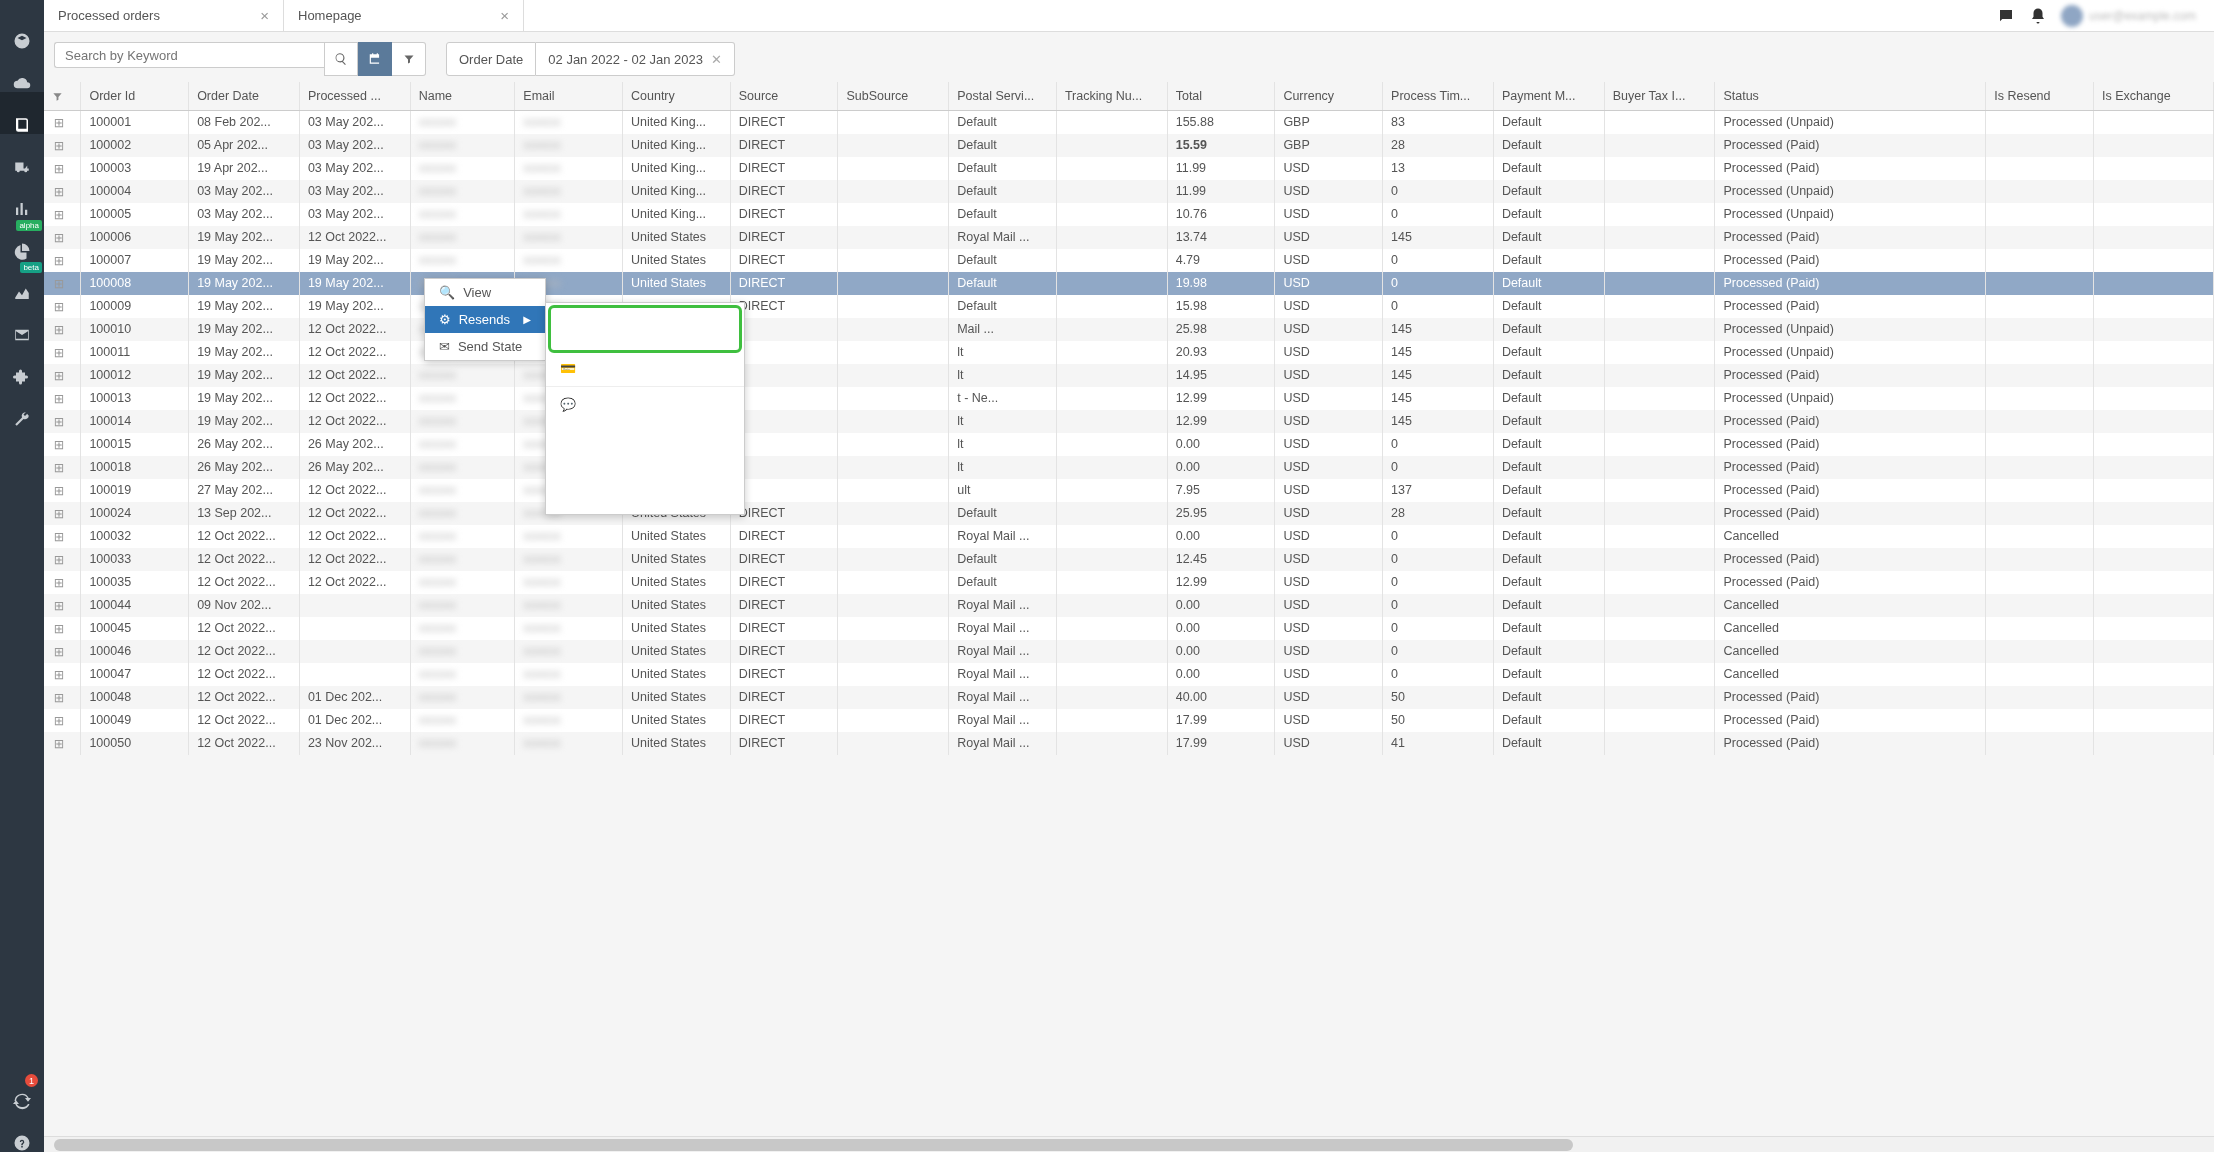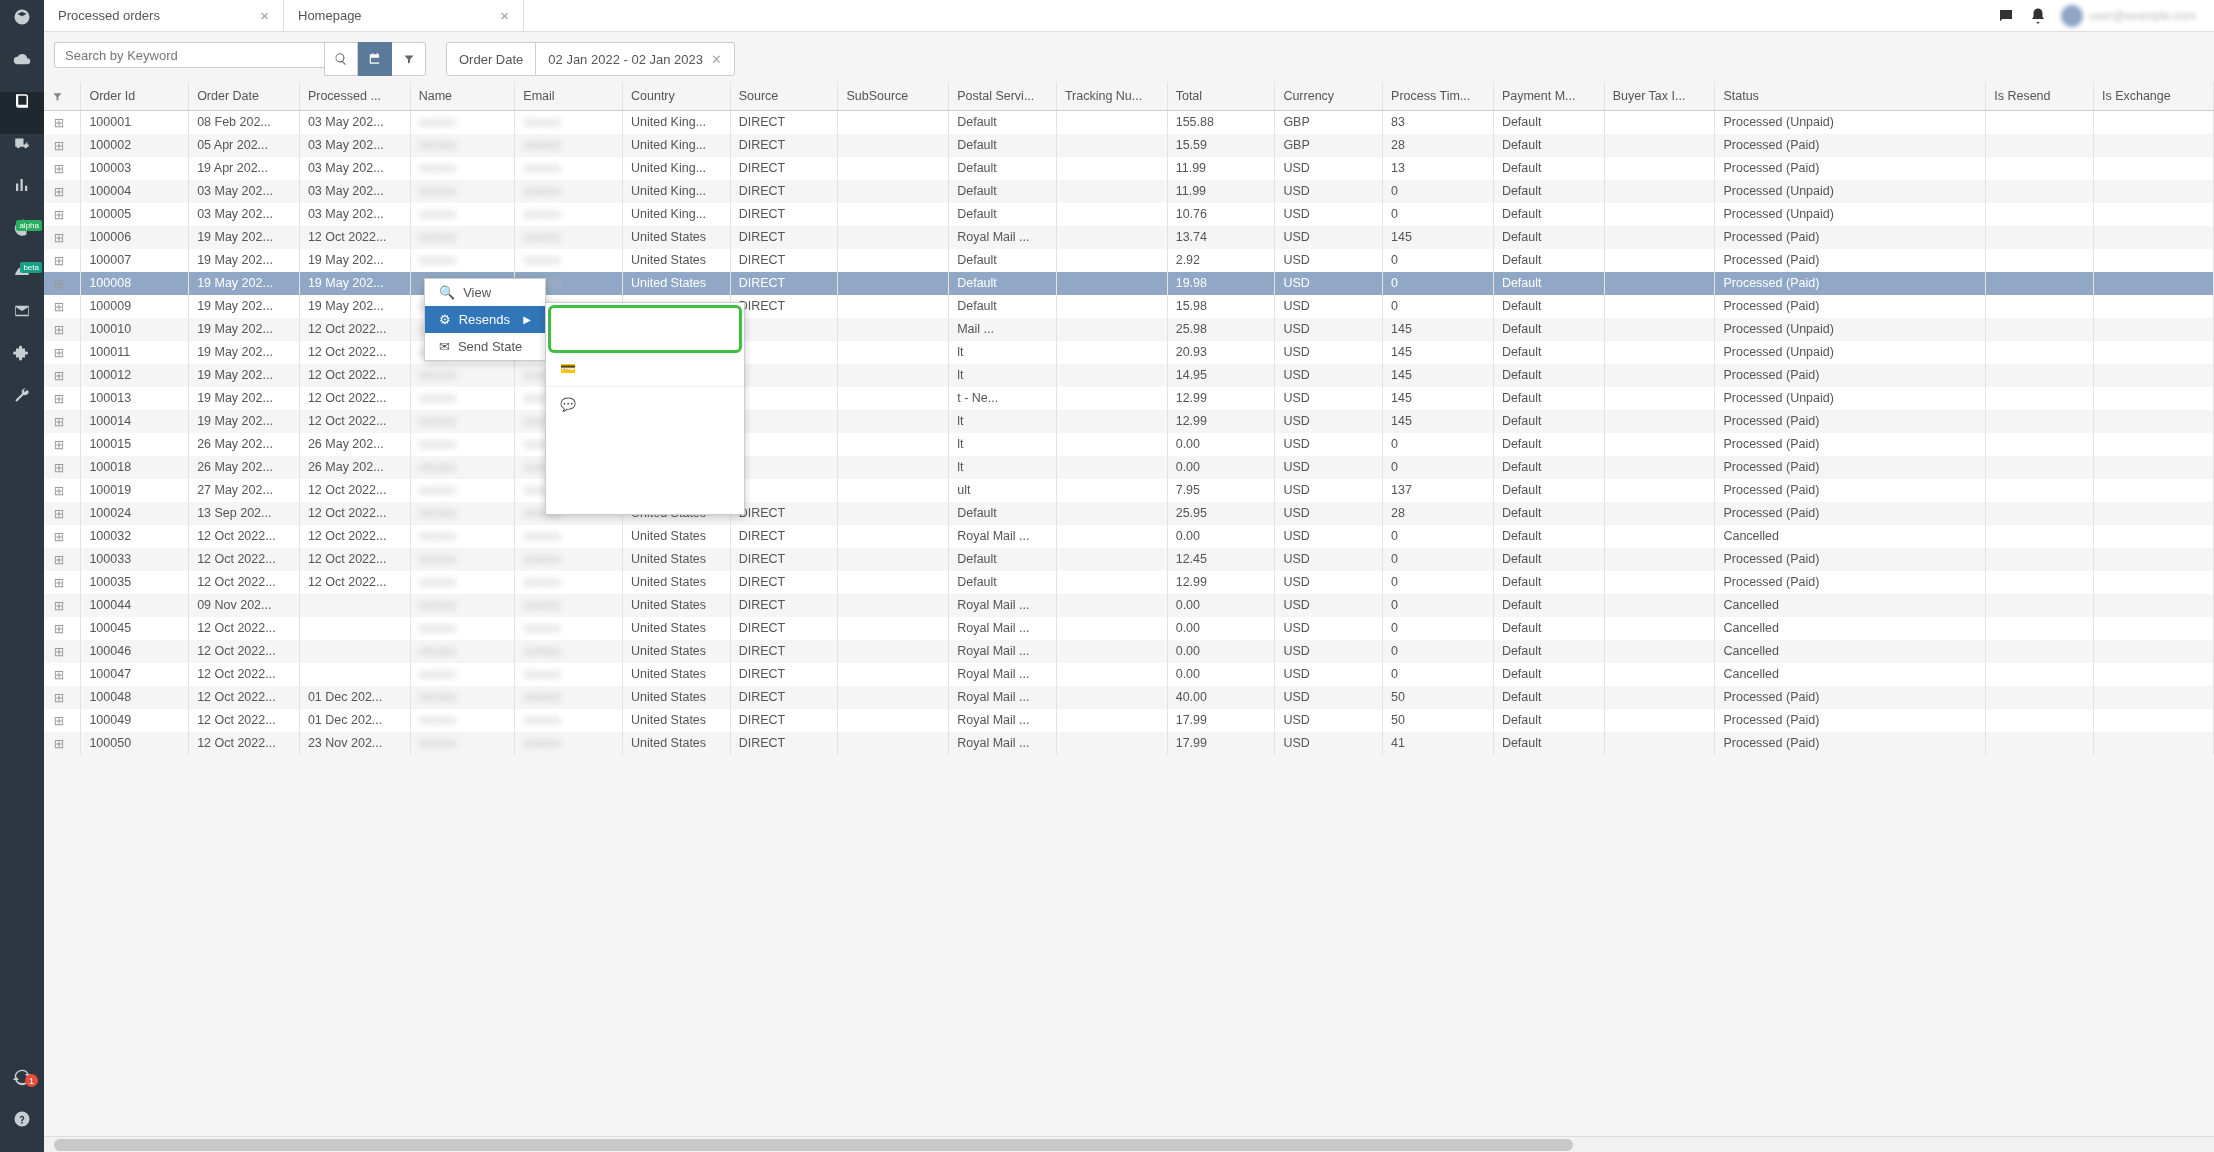--- a/index.html
+++ b/index.html
@@ -1,19 +1,19 @@
 <!DOCTYPE html>
 <html><head>
 <meta charset="utf-8">
 <style>
 * { box-sizing: border-box; margin: 0; padding: 0; }
 body { font-family: "Segoe UI", Arial, sans-serif; font-size: 13px; color: #555; background: #f5f5f5; overflow: hidden; }
 .app { display: flex; height: 100vh; }
 .sidebar { width: 44px; background: #2d3742; display: flex; flex-direction: column; align-items: center; padding-top: 8px; }
-.sidebar-icon { width: 44px; height: 42px; display: flex; align-items: flex-start; justify-content: center; color: #c8cdd2; cursor: pointer; position: relative; }
+.sidebar-icon { width: 44px; height: 42px; display: flex; align-items: flex-end; justify-content: center; color: #c8cdd2; cursor: pointer; position: relative; }
 .sidebar-icon svg { width: 18px; height: 18px; fill: currentColor; }
 .sidebar-icon.active { background: #1f272f; color: #fff; }
 .sidebar-spacer { flex: 1; }
 .badge-alpha { position: absolute; top: 2px; right: 2px; background: #27ae60; color: #fff; font-size: 8px; padding: 1px 3px; border-radius: 2px; }
 .badge-beta { position: absolute; top: 2px; right: 2px; background: #16a085; color: #fff; font-size: 8px; padding: 1px 3px; border-radius: 2px; }
 .badge-red { position: absolute; top: 6px; right: 6px; background: #e74c3c; color: #fff; font-size: 9px; width: 13px; height: 13px; border-radius: 50%; display:flex;align-items:center;justify-content:center;}
 .main { flex: 1; display: flex; flex-direction: column; overflow: hidden; }
 .topbar { height: 32px; background: #fff; border-bottom: 1px solid #ddd; display: flex; align-items: stretch; }
 .tab { display: flex; align-items: center; padding: 0 14px; border-right: 1px solid #ddd; font-size: 13px; color: #555; cursor: pointer; min-width:240px; justify-content:space-between;}
 .tab-close { color: #999; font-size: 15px; margin-left: 30px; cursor:pointer;}
@@ -234,21 +234,21 @@
               <td style="width: 70px; max-width: 70px;">100002</td>
               <td style="width: 72px; max-width: 72px;">05 Apr 202...</td>
               <td style="width: 72px; max-width: 72px;">03 May 202...</td>
               <td style="width: 68px; max-width: 68px;"><span class="blur">xxxxxx</span></td>
               <td style="width: 70px; max-width: 70px;"><span class="blur">xxxxxx</span></td>
               <td style="width: 70px; max-width: 70px;">United King...</td>
               <td style="width: 70px; max-width: 70px;">DIRECT</td>
               <td style="width: 72px; max-width: 72px;"></td>
               <td style="width: 70px; max-width: 70px;">Default</td>
               <td style="width: 72px; max-width: 72px;"></td>
-              <td style="width: 70px; max-width: 70px;">15.59</td>
+              <td style="width: 70px; max-width: 70px; font-weight: bold;">15.59</td>
               <td style="width: 70px; max-width: 70px;">GBP</td>
               <td style="width: 72px; max-width: 72px;">28</td>
               <td style="width: 72px; max-width: 72px;">Default</td>
               <td style="width: 72px; max-width: 72px;"></td>
               <td style="width: 176px; max-width: 176px;">Processed (Paid)</td>
               <td style="width: 70px; max-width: 70px;"></td>
               <td style="width: 78px; max-width: 78px;"></td>
             </tr>
             <tr>
               <td style="width: 24px; max-width: 24px;"><span class="expand-icon">⊞</span></td>
@@ -339,21 +339,21 @@
               <td style="width: 70px; max-width: 70px;">100007</td>
               <td style="width: 72px; max-width: 72px;">19 May 202...</td>
               <td style="width: 72px; max-width: 72px;">19 May 202...</td>
               <td style="width: 68px; max-width: 68px;"><span class="blur">xxxxxx</span></td>
               <td style="width: 70px; max-width: 70px;"><span class="blur">xxxxxx</span></td>
               <td style="width: 70px; max-width: 70px;">United States</td>
               <td style="width: 70px; max-width: 70px;">DIRECT</td>
               <td style="width: 72px; max-width: 72px;"></td>
               <td style="width: 70px; max-width: 70px;">Default</td>
               <td style="width: 72px; max-width: 72px;"></td>
-              <td style="width: 70px; max-width: 70px;">2.92</td>
+              <td style="width: 70px; max-width: 70px;">4.79</td>
               <td style="width: 70px; max-width: 70px;">USD</td>
               <td style="width: 72px; max-width: 72px;">0</td>
               <td style="width: 72px; max-width: 72px;">Default</td>
               <td style="width: 72px; max-width: 72px;"></td>
               <td style="width: 176px; max-width: 176px;">Processed (Paid)</td>
               <td style="width: 70px; max-width: 70px;"></td>
               <td style="width: 78px; max-width: 78px;"></td>
             </tr>
             <tr class="selected">
               <td style="width: 24px; max-width: 24px;"><span class="expand-icon">⊞</span></td>

